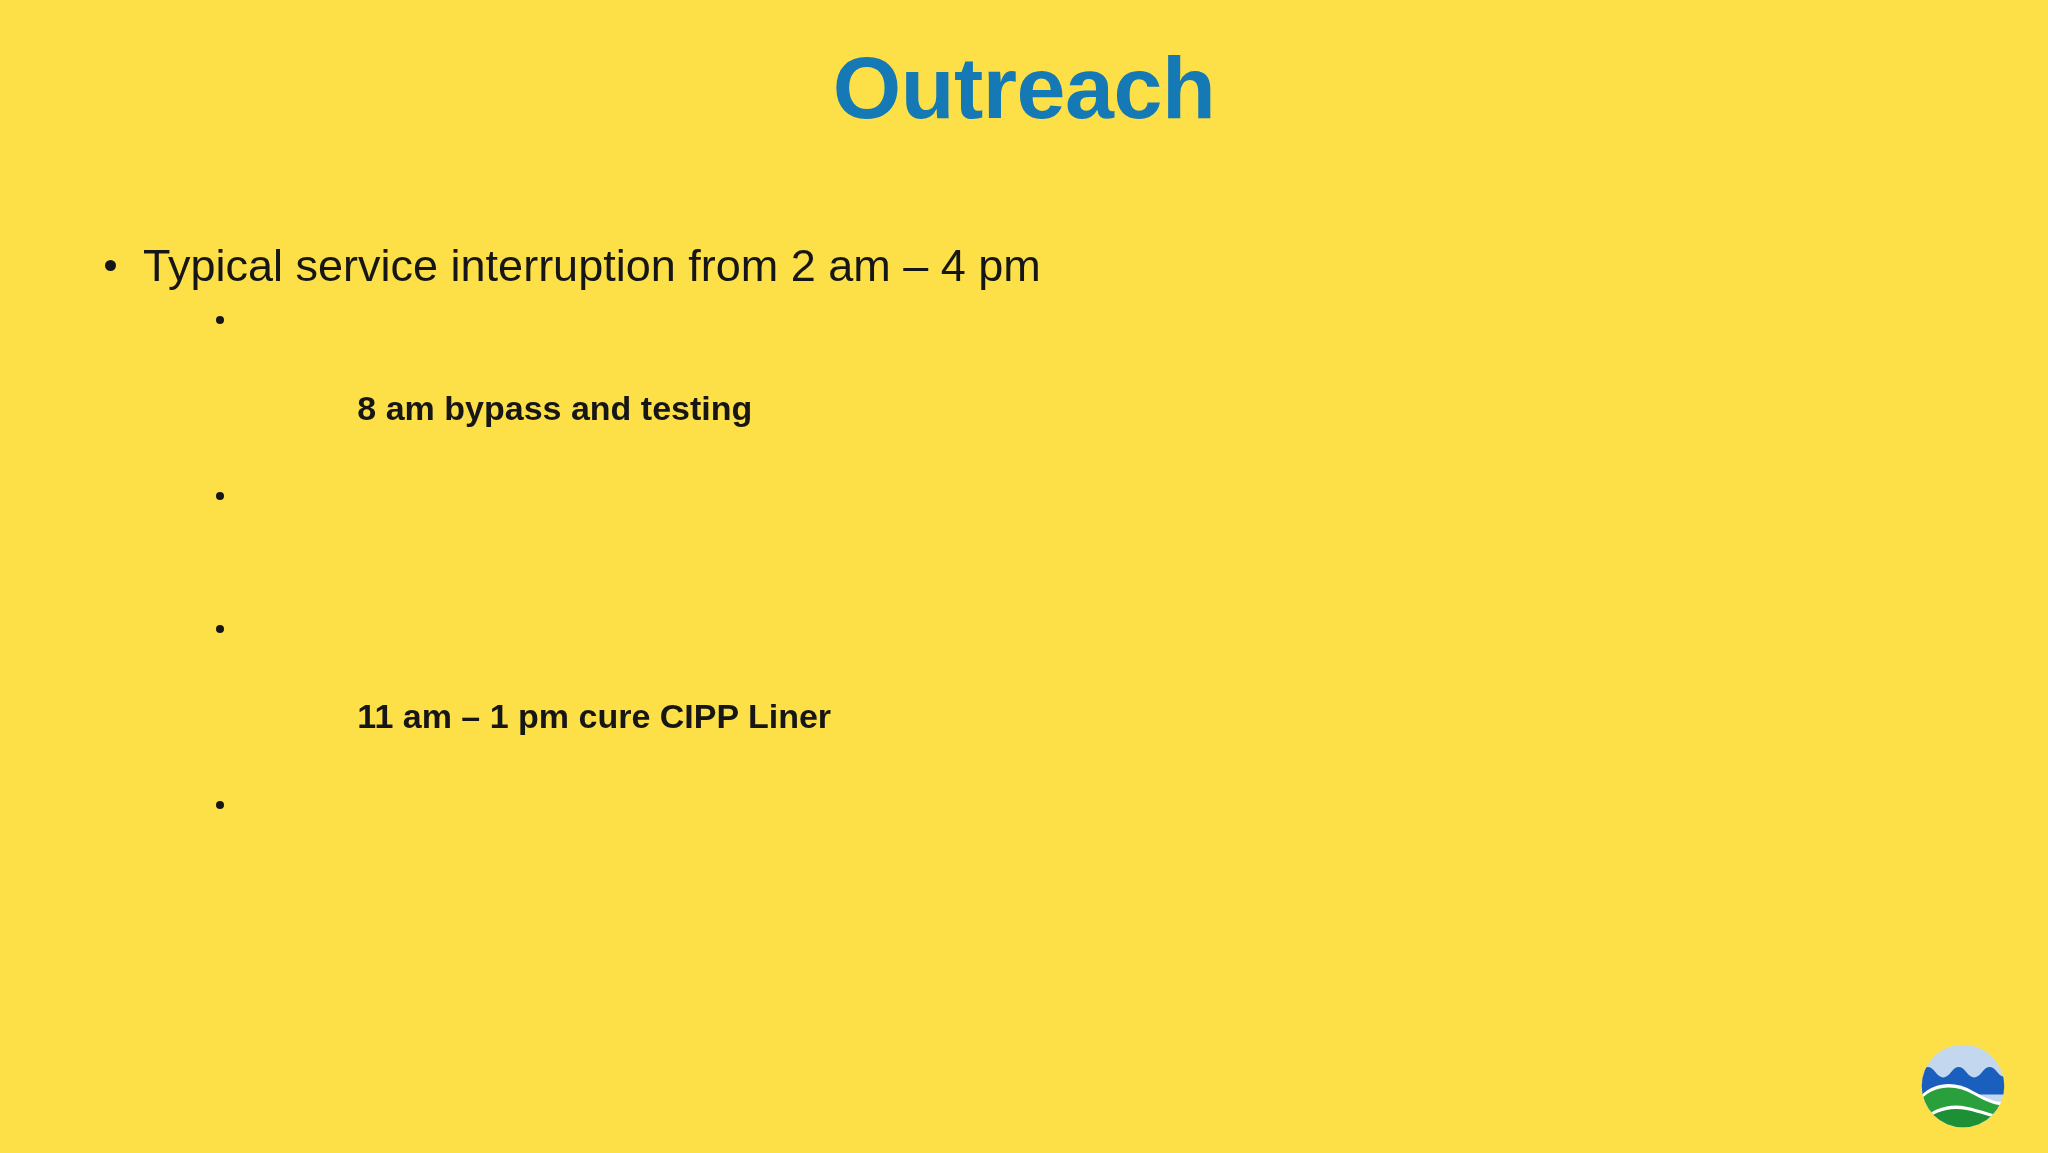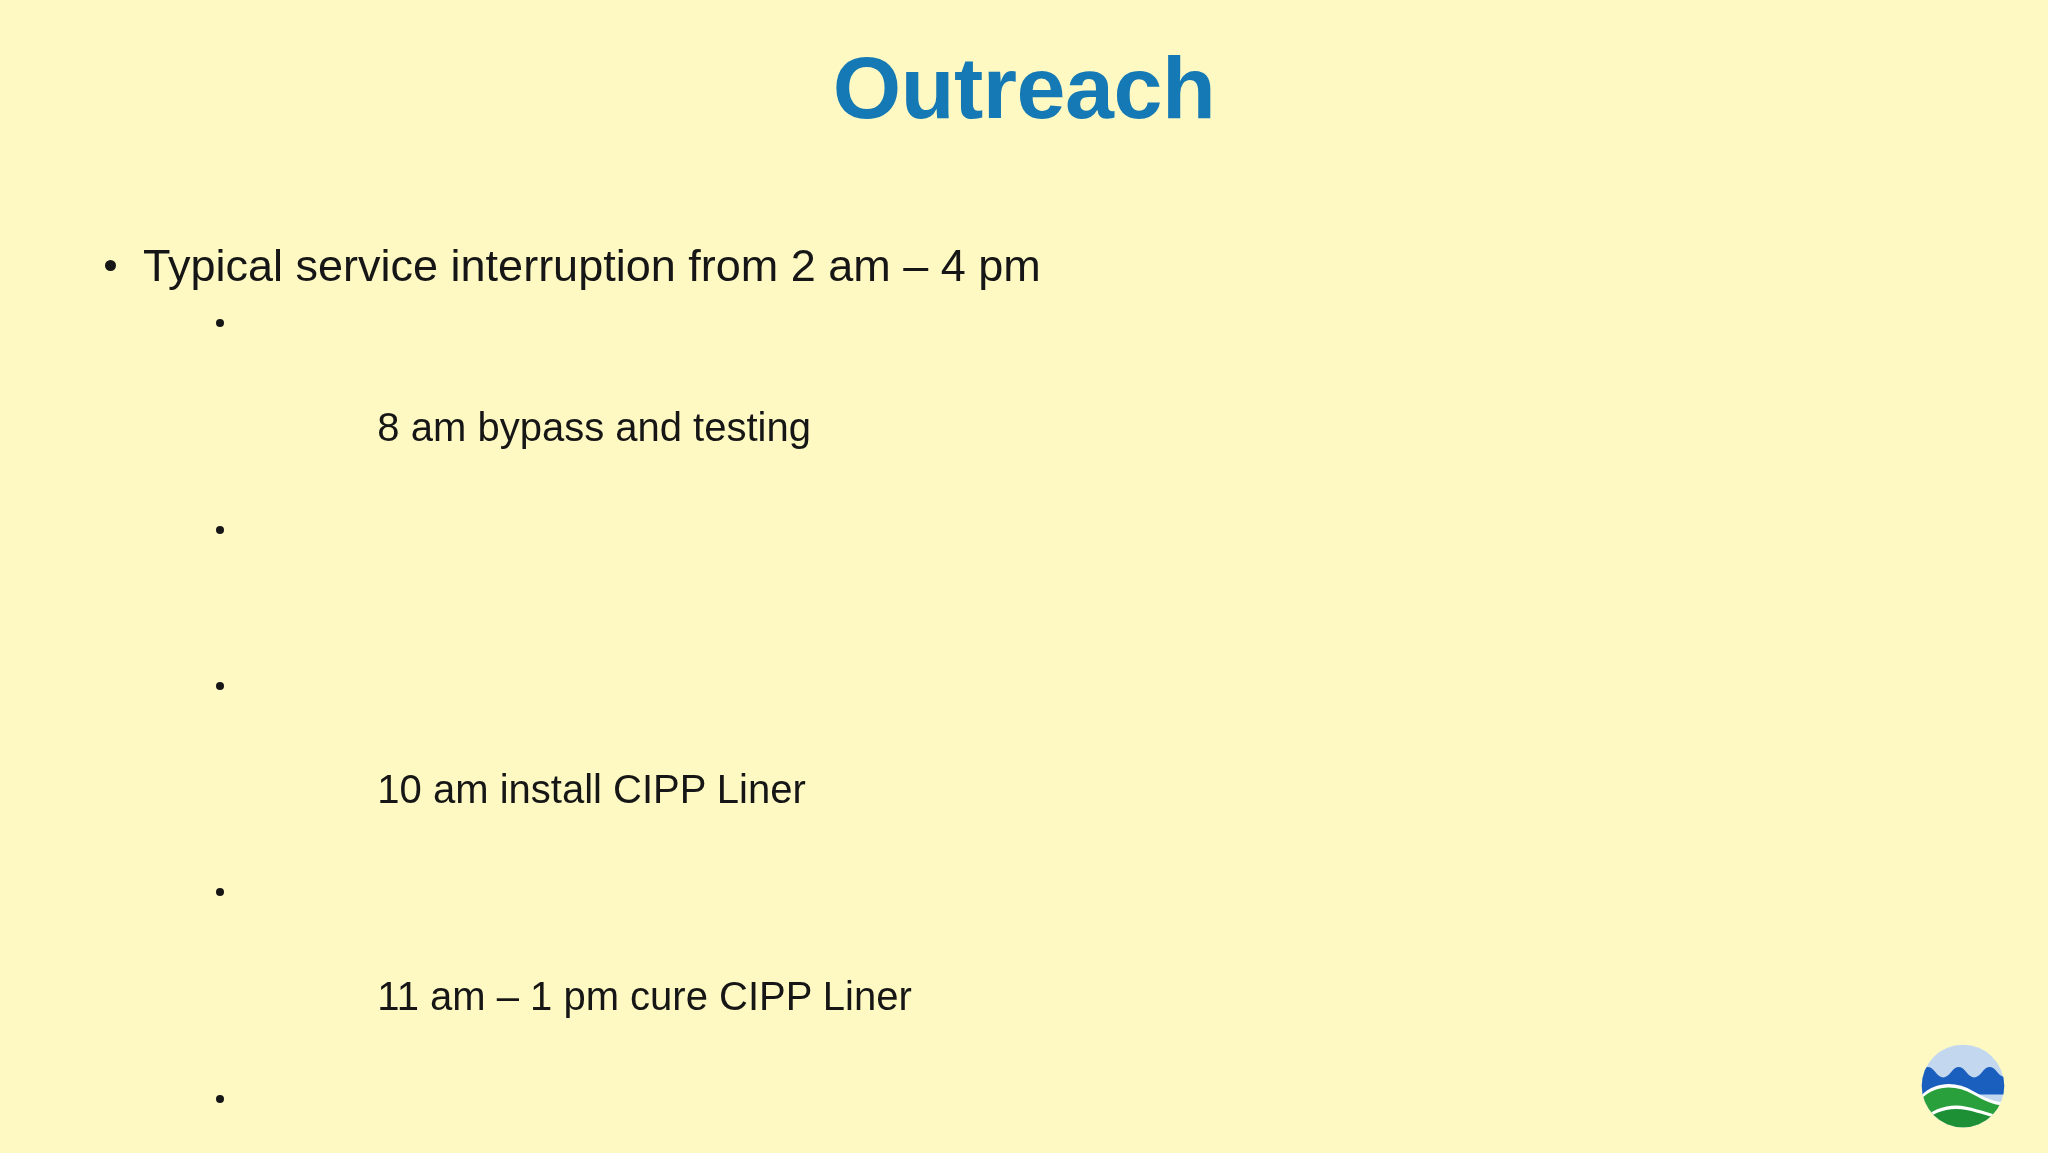--- a/index.html
+++ b/index.html
@@ -11,21 +11,21 @@
     height: 1153px;
     background: #ffffff;
     font-family: "Liberation Sans", sans-serif;
     color: #151515;
     overflow: hidden;
   }
   .slide {
     position: relative;
     width: 2048px;
     height: 1153px;
-    background: #fef9c3;
+    background: #fde047;
     box-sizing: border-box;
   }
 
   
   .slide-title {
     position: absolute;
     left: 0;
     top: 42px;
     width: 2048px;
     text-align: center;
@@ -72,25 +72,26 @@
   }
 
   
   ul.sub {
     margin: 7px 0 8px 0;
     padding: 0 0 0 70px;
   }
   li.lvl2 {
     position: relative;
     padding-left: 31px;
-    font-size: 40px;
+    font-size: 34px;
     line-height: 1.28;
     color: #161616;
     margin: 0 0 2px 0;
     white-space: pre-wrap;
+    font-weight: bold;
   }
   li.lvl2 > .bullet-dot {
     position: absolute;
     left: 3px;
     top: 0.49em;
     width: 8px;
     height: 8px;
     border-radius: 50%;
     background: #161616;
   }
@@ -122,24 +123,20 @@
         <ul class="sub">
           <li class="lvl2">
             <span class="bullet-dot"></span>
             <span>8 am bypass and testing</span>
           </li>
           <li class="lvl2">
             <span class="bullet-dot"></span>
           </li>
           <li class="lvl2">
             <span class="bullet-dot"></span>
-            <span>10 am install CIPP Liner</span>
-          </li>
-          <li class="lvl2">
-            <span class="bullet-dot"></span>
             <span>11 am – 1 pm cure CIPP Liner</span>
           </li>
           <li class="lvl2">
             <span class="bullet-dot"></span>
             
           </li>
 
         </ul>
       </li>
 

